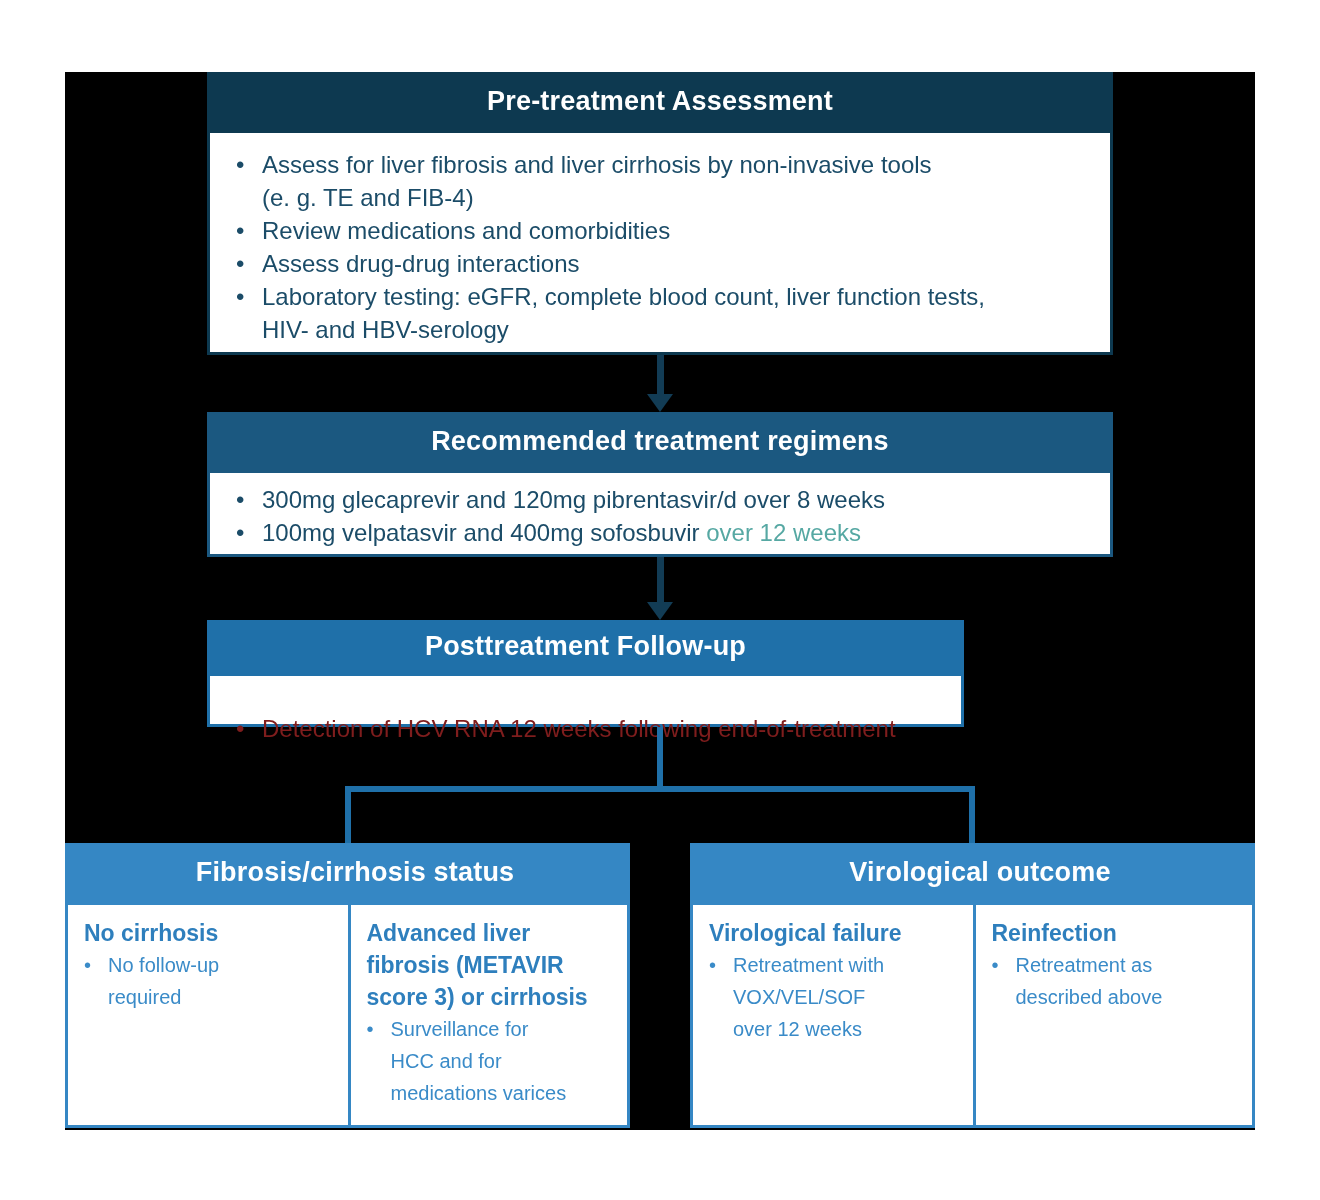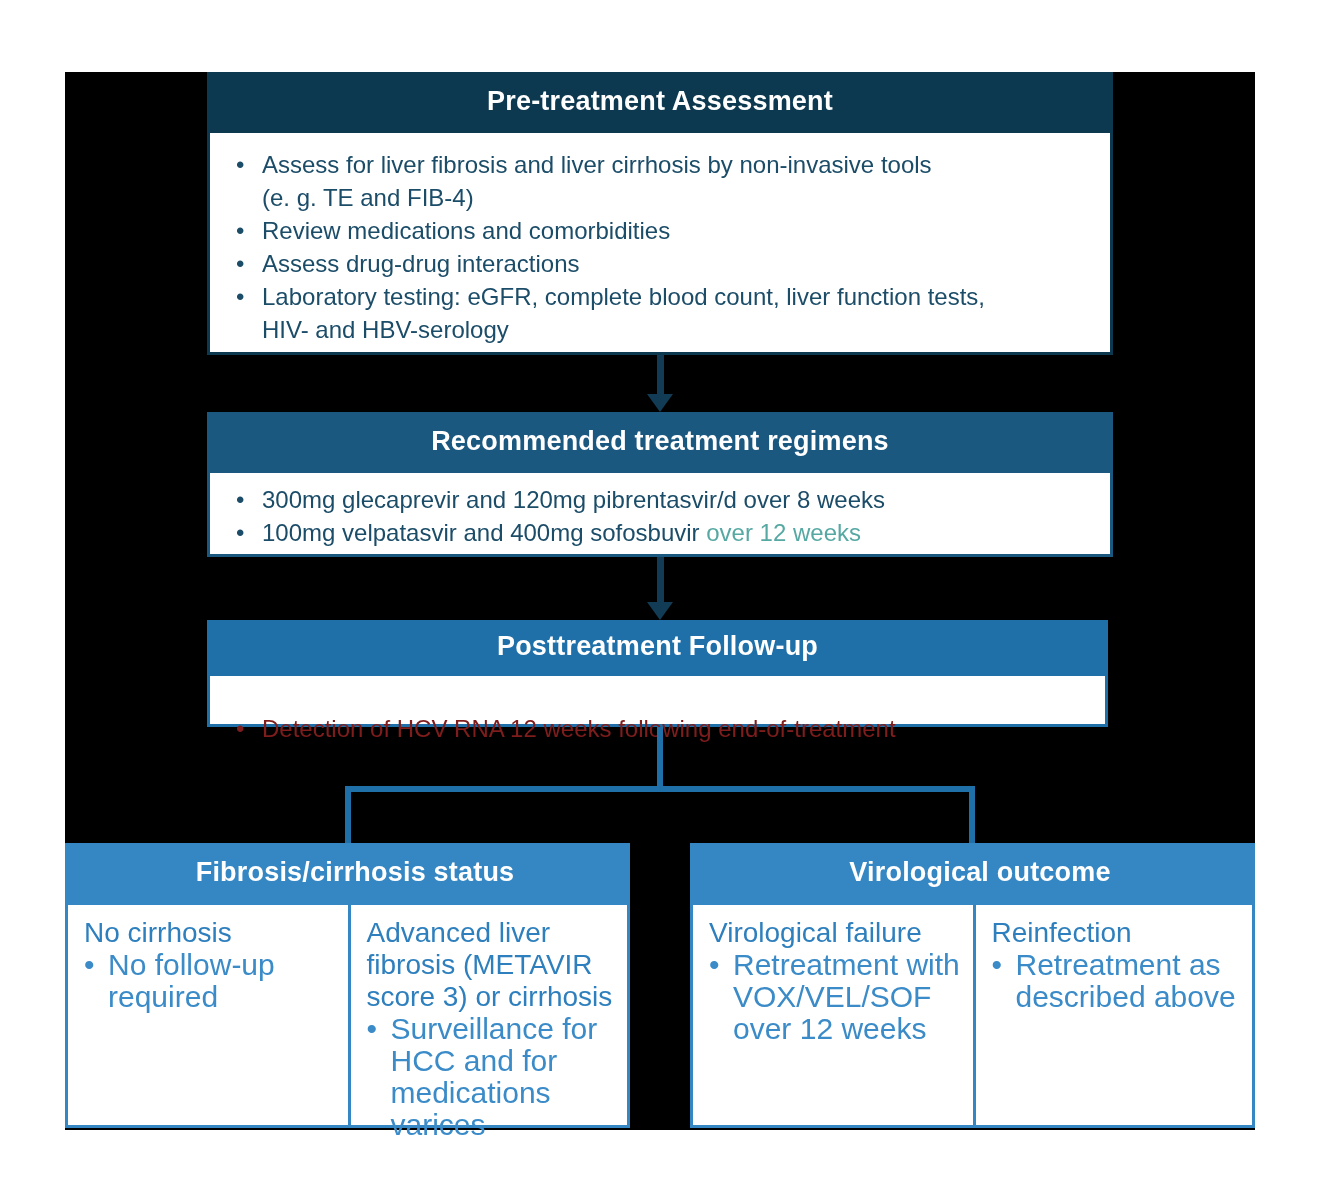--- a/index.html
+++ b/index.html
@@ -20,21 +20,21 @@
   .li::before{content:"\2022";flex:0 0 26px;}
   .wrap{white-space:pre-line;}
 
   
   #box2{left:207px;top:412px;width:906px;}
   #box2 .hdr{background:#1b5880;}
   #box2 .bdy{border:3px solid #1b5880;height:87px;padding:10px 10px 0 26px;}
   .teal{color:#56a8a3;}
 
   
-  #box3{left:207px;top:620px;width:901px;}
+  #box3{left:207px;top:620px;width:757px;}
   #box3 .hdr{background:#1f70a9;height:53px;}
   #box3 .bdy{border:3px solid #1f70a9;height:54px;padding:8px 18px 0 26px;}
   #box3 .li{color:#7f1d1d;margin-top:28px;}
 
   
   .arrow{position:absolute;left:647px;width:26px;}
   .arrow .stem{margin:0 auto;width:7px;background:#123c55;}
   .arrow .head{width:0;height:0;border-left:13px solid transparent;
                border-right:13px solid transparent;border-top:18px solid #123c55;}
   #arrow1{top:355px;} #arrow1 .stem{height:39px;}
@@ -47,22 +47,22 @@
   #conn-left{left:345px;top:786px;width:6px;height:57px;}
   #conn-right{left:969px;top:786px;width:6px;height:57px;}
 
   
   #box4{left:65px;top:843px;width:565px;}
   #box5{left:690px;top:843px;width:565px;}
   #box4 .hdr,#box5 .hdr{background:#3587c4;height:59px;padding-left:15px;}
   #box4 .bdy,#box5 .bdy{display:flex;height:226px;border:3px solid #3587c4;}
   .col{flex:1 1 50%;padding:12px 12px 0 16px;box-sizing:border-box;}
   .col + .col{border-left:3px solid #3587c4;}
-  .colhead{font-size:28px;font-weight:normal;line-height:32px;color:#2e7fbd;white-space:pre-line;}
-  .li2{display:flex;font-size:30px;line-height:32px;color:#3a8bc8;}
+  .colhead{font-size:23px;font-weight:bold;line-height:32px;color:#2e7fbd;white-space:pre-line;}
+  .li2{display:flex;font-size:20px;line-height:32px;color:#3a8bc8;}
   .li2::before{content:"\2022";flex:0 0 24px;}
 </style>
 </head>
 <body>
 
 <div class="canvas">
   <div class="blackbg"></div>
 
   <div class="box" id="box1">
     <div class="hdr">

